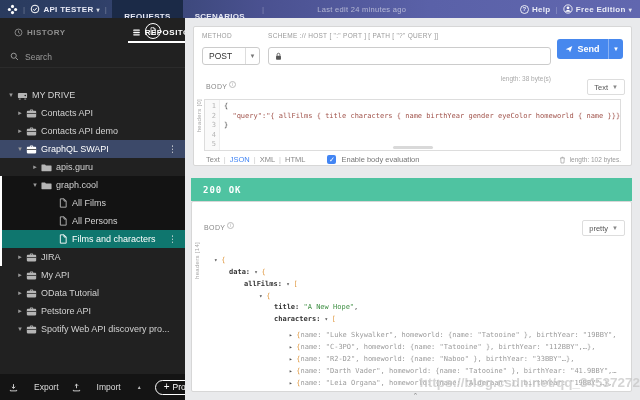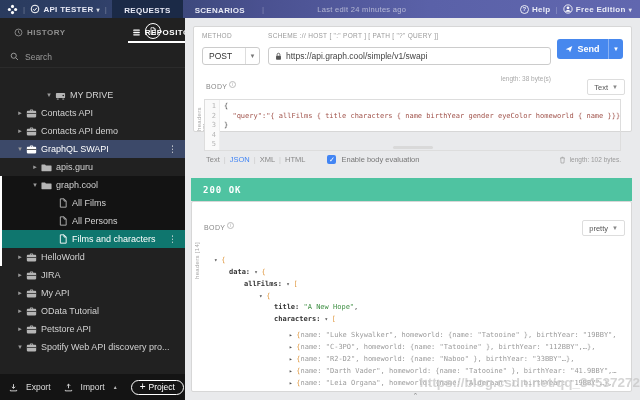--- a/index.html
+++ b/index.html
@@ -7,21 +7,21 @@
   .app{position:relative;width:640px;height:400px;overflow:hidden;background:#e9eaec;
        font-family:"Liberation Sans",sans-serif;-webkit-font-smoothing:antialiased;}
   
   .topbar{position:absolute;left:0;top:0;width:640px;height:18px;display:flex;align-items:center;
     background:linear-gradient(90deg,#2a3b5e 0px,#2e3f66 90px,#4a5190 260px,#5a61a8 430px,#6167af 100%);
     color:#e8eaf6;font-size:8px;font-weight:bold;letter-spacing:.3px;}
   .topbar .sep{color:rgba(255,255,255,.3);font-weight:normal;margin:0 5px;}
   .logo{margin-left:7px;display:flex;}
   .brand{display:flex;align-items:center;gap:3px;cursor:pointer;}
   .tinycaret{font-size:6px;color:rgba(255,255,255,.8);}
-  .ttab{height:20px;display:flex;align-items:center;padding:4px 12px;cursor:pointer;}
+  .ttab{height:20px;display:flex;align-items:center;padding:16px 12px;cursor:pointer;}
   .ttab.active{background:#1b2a47;}
   .lastedit{font-weight:normal;color:rgba(255,255,255,.55);font-size:7.5px;padding-left:48px;}
   .tright{margin-left:auto;display:flex;align-items:center;margin-right:8px;}
   .qcircle{width:9px;height:9px;border:1px solid rgba(255,255,255,.85);border-radius:50%;
     display:flex;align-items:center;justify-content:center;font-size:6px;margin-right:3px;}
   svg{display:block;}
   
   .sidebar{position:absolute;left:0;top:18px;width:185px;bottom:0;background:#212121;color:#d6d6d6;overflow:hidden;}
   .stabs{height:28px;display:flex;align-items:center;padding:0 10px;position:relative;gap:48px;}
   .stab{display:flex;align-items:center;gap:4px;font-size:8px;font-weight:bold;letter-spacing:.5px;
@@ -35,31 +35,31 @@
   .tree{position:absolute;top:68px;left:0;right:0;}
   .trow{height:18px;display:flex;align-items:center;font-size:9px;color:#d2d2d2;cursor:pointer;position:relative;}
   .trow .caret{width:10px;text-align:center;font-size:7px;color:#9a9a9a;flex:none;}
   .trow .ticon{width:13px;flex:none;display:flex;justify-content:center;color:#b5b5b5;}
   .trow .tlabel{margin-left:3px;white-space:nowrap;overflow:hidden;}
   .trow .kebab{position:absolute;right:8px;color:#e6e6e6;font-size:9px;}
   .trow.hl-dark{background:#131313;}
   .trow.hl-active-project{background:#3c4969;color:#fff;}
   .trow.hl-selected{background:#0f766e;color:#fff;}
   .trow.hl-selected .ticon,.trow.hl-active-project .ticon{color:#fff;}
-  .d0{padding-left:12px;margin-left:32px;}.d1{padding-left:15px;}.d2{padding-left:30px;}.d3{padding-left:46px;}
+  .d0{padding-left:6px;}.d1{padding-left:15px;}.d2{padding-left:30px;}.d3{padding-left:46px;}
   .groupbar{position:absolute;left:0;top:158px;width:2px;height:90px;background:#fff;}
   .sfoot{position:absolute;left:0;right:0;bottom:0;height:26px;background:#141414;display:flex;
     align-items:center;padding:0 9px;gap:13px;font-size:8.5px;color:#dcdcdc;}
-  .sfbtn{display:flex;align-items:center;gap:8px;cursor:pointer;}
+  .sfbtn{display:flex;align-items:center;gap:16px;cursor:pointer;}
   .pillbtn{margin-left:auto;border:1px solid #fff;border-radius:8px;height:15px;display:flex;align-items:center;
     gap:3px;padding:0 8px;font-size:8.5px;color:#fff;cursor:pointer;}
   
   .main{position:absolute;left:185px;top:18px;right:0;bottom:0;background:#e9eaec;}
   .card{background:#fff;border:1px solid #d7d7d7;border-radius:2px;}
-  .req-card{position:absolute;left:8px;top:8px;right:8px;height:106px;}
+  .req-card{position:absolute;left:8px;top:8px;right:8px;height:140px;}
   .flabel{font-size:6.5px;color:#9a9a9a;letter-spacing:.3px;}
   .req-row1{position:absolute;left:8px;top:5px;right:8px;}
   .method-wrap{position:absolute;left:0;top:0;}
   .method-sel{margin-top:8px;width:58px;height:18px;border:1px solid #ccc;border-radius:3px;display:flex;
     align-items:center;background:#fff;cursor:pointer;}
   .method-sel .mtext{flex:1;font-size:8.5px;color:#333;padding-left:6px;}
   .method-sel .mcaret{width:14px;height:100%;border-left:1px solid #ddd;display:flex;align-items:center;
     justify-content:center;font-size:6px;color:#777;}
   .url-wrap{position:absolute;left:66px;top:0;right:72px;}
   .url-input{margin-top:8px;height:18px;border:1px solid #ccc;border-radius:3px;display:flex;align-items:center;
@@ -290,30 +290,20 @@
           <span class="kebab">⋮</span>
         </div>
         <div class="trow d1">
           <span class="caret">▸</span>
           <span class="ticon">
             <svg width="11" height="11" viewBox="0 0 12 12" fill="currentColor">
               <path d="M4.2 3.1V2.3c0-.5.4-.8.8-.8h2c.5 0 .8.4.8.8v.8h2.4c.5 0 .9.4.9.9v5.4c0 .5-.4.9-.9.9H1.8c-.5 0-.9-.4-.9-.9V4c0-.5.4-.9.9-.9h2.4zm1-.7v.7h1.6v-.7H5.2z"></path>
               <rect x=".9" y="5.6" width="10.2" height=".8" fill="#212121"></rect>
             </svg>
           </span>
-          <span class="tlabel">HelloWorld</span>
-        </div>
-        <div class="trow d1">
-          <span class="caret">▸</span>
-          <span class="ticon">
-            <svg width="11" height="11" viewBox="0 0 12 12" fill="currentColor">
-              <path d="M4.2 3.1V2.3c0-.5.4-.8.8-.8h2c.5 0 .8.4.8.8v.8h2.4c.5 0 .9.4.9.9v5.4c0 .5-.4.9-.9.9H1.8c-.5 0-.9-.4-.9-.9V4c0-.5.4-.9.9-.9h2.4zm1-.7v.7h1.6v-.7H5.2z"></path>
-              <rect x=".9" y="5.6" width="10.2" height=".8" fill="#212121"></rect>
-            </svg>
-          </span>
           <span class="tlabel">JIRA</span>
         </div>
         <div class="trow d1">
           <span class="caret">▸</span>
           <span class="ticon">
             <svg width="11" height="11" viewBox="0 0 12 12" fill="currentColor">
               <path d="M4.2 3.1V2.3c0-.5.4-.8.8-.8h2c.5 0 .8.4.8.8v.8h2.4c.5 0 .9.4.9.9v5.4c0 .5-.4.9-.9.9H1.8c-.5 0-.9-.4-.9-.9V4c0-.5.4-.9.9-.9h2.4zm1-.7v.7h1.6v-.7H5.2z"></path>
               <rect x=".9" y="5.6" width="10.2" height=".8" fill="#212121"></rect>
             </svg>
           </span>
@@ -387,21 +377,20 @@
         </div>
         <div class="url-wrap">
           <div class="flabel">SCHEME :// HOST [ ":" PORT ] [ PATH [ "?" QUERY ]]</div>
           <div class="url-input">
             <span>
               <svg width="7" height="9" viewBox="0 0 10 12">
                   <rect x="1.5" y="5" width="7" height="5.5" rx="1" fill="#555"></rect>
                   <path d="M3 5V3.4a2 2 0 014 0V5" fill="none" stroke="#555" stroke-width="1.3"></path>
                 </svg>
             </span>
-            <span class="url-text">https://api.graph.cool/simple/v1/swapi</span>
           </div>
         </div>
         <div class="send-btn">
           <span class="send-main">
             <svg width="8" height="8" viewBox="0 0 12 12">
                 <path d="M1 6.2L11 1.5 7.6 10.8 6 7.4z" fill="#fff"></path>
               </svg>
             <span>Send</span>
           </span>
           <span class="send-caret">▼</span>

